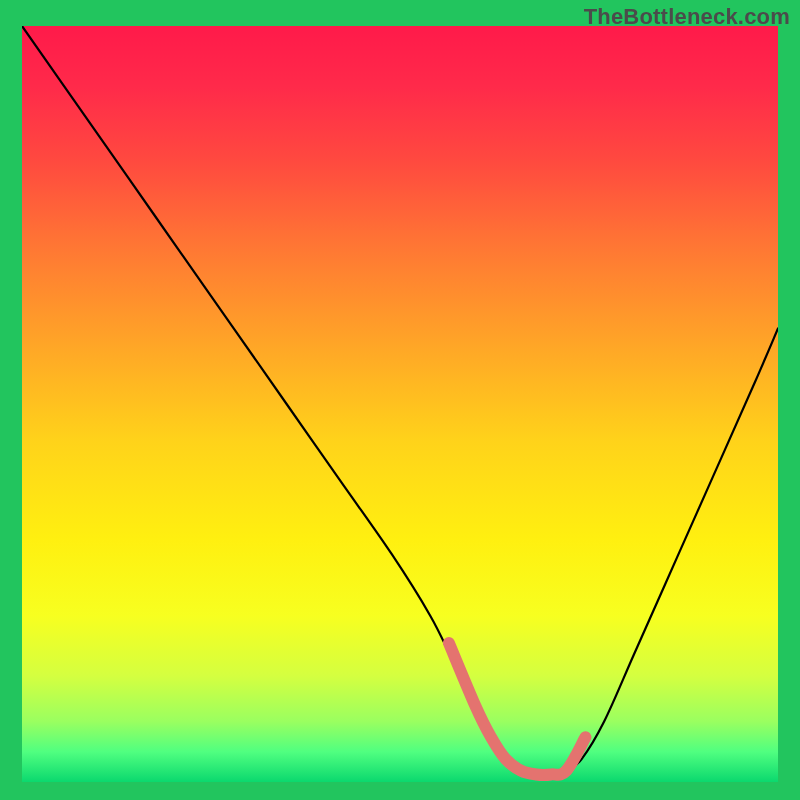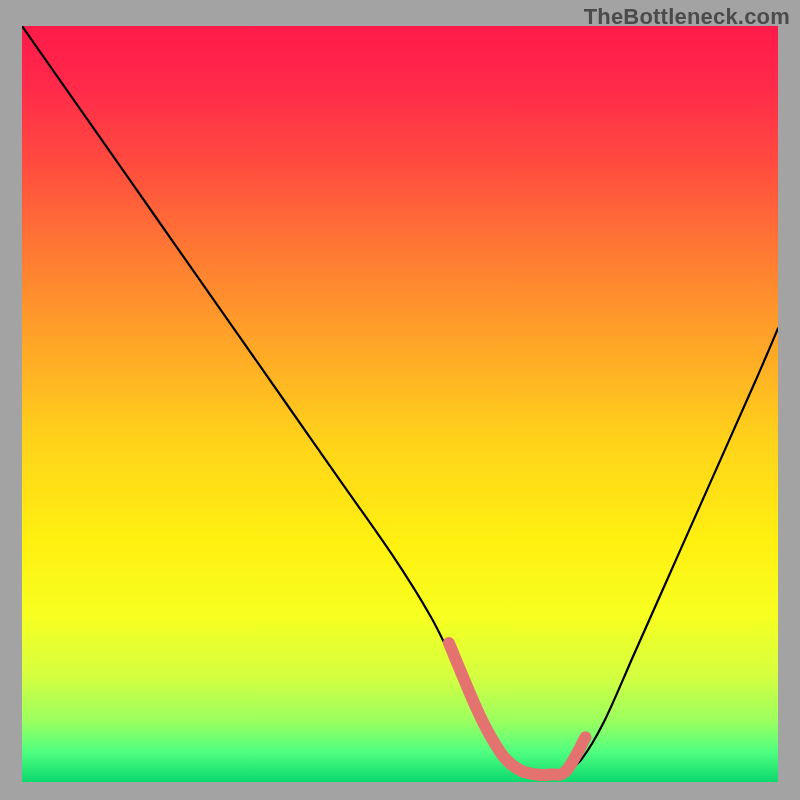--- a/index.html
+++ b/index.html
@@ -8,21 +8,21 @@
     width: 800px;
     height: 800px;
     background: #000;
     overflow: hidden;
     font-family: Arial, Helvetica, sans-serif;
   }
   .stage {
     position: relative;
     width: 800px;
     height: 800px;
-    background: #a3a3a3;
+    background: #22c55e;
   }
   .watermark {
     position: absolute;
     top: 4px;
     right: 10px;
     color: #4b4b4b;
     font-size: 22px;
     font-weight: 600;
     letter-spacing: 0.2px;
     z-index: 5;

